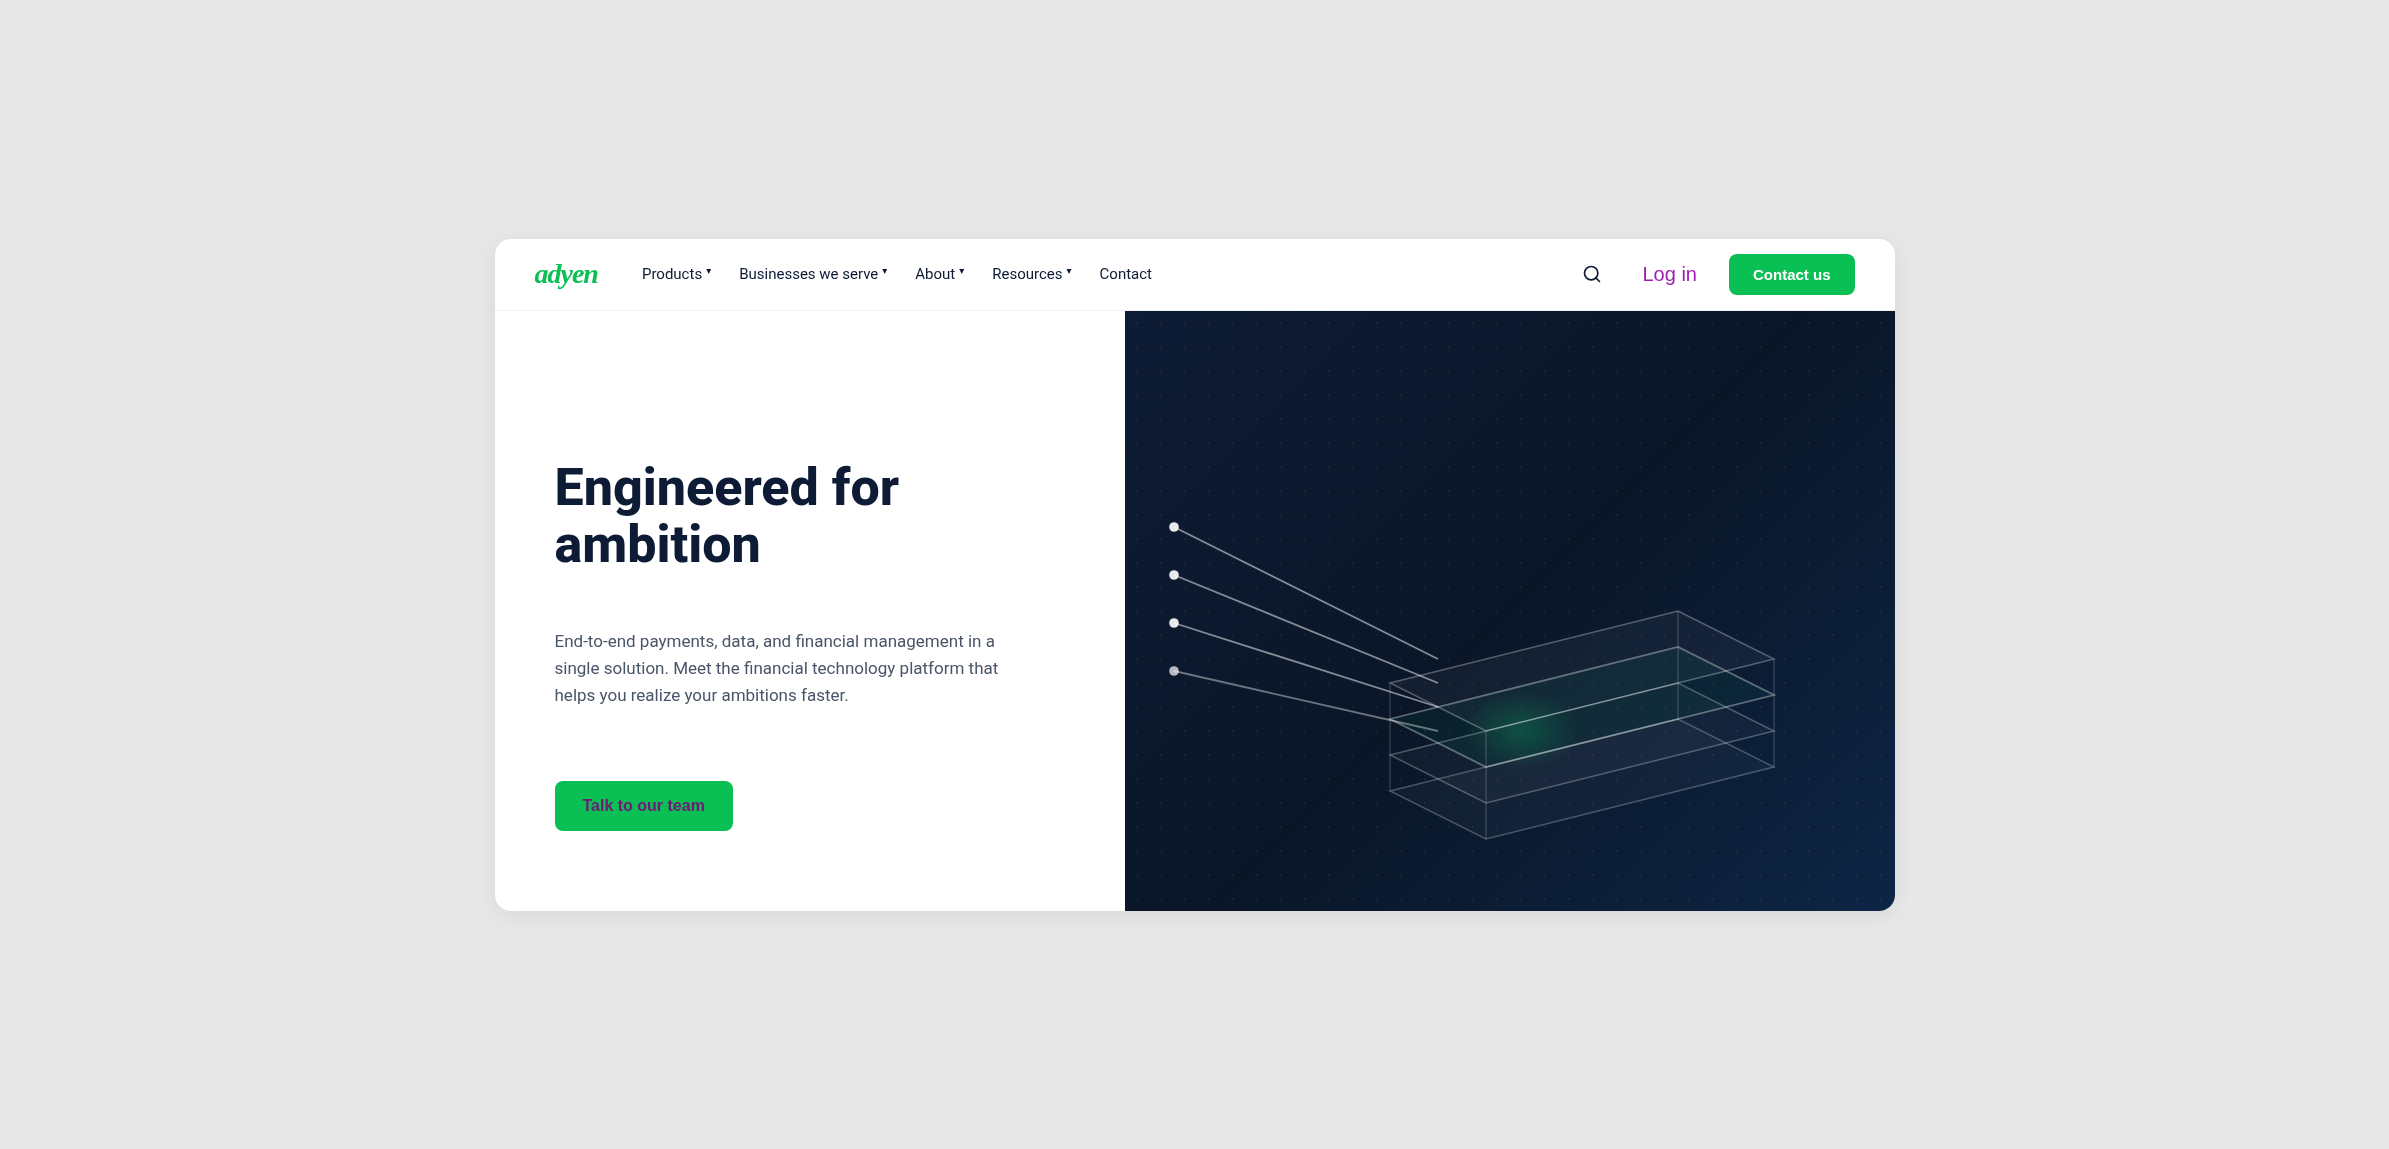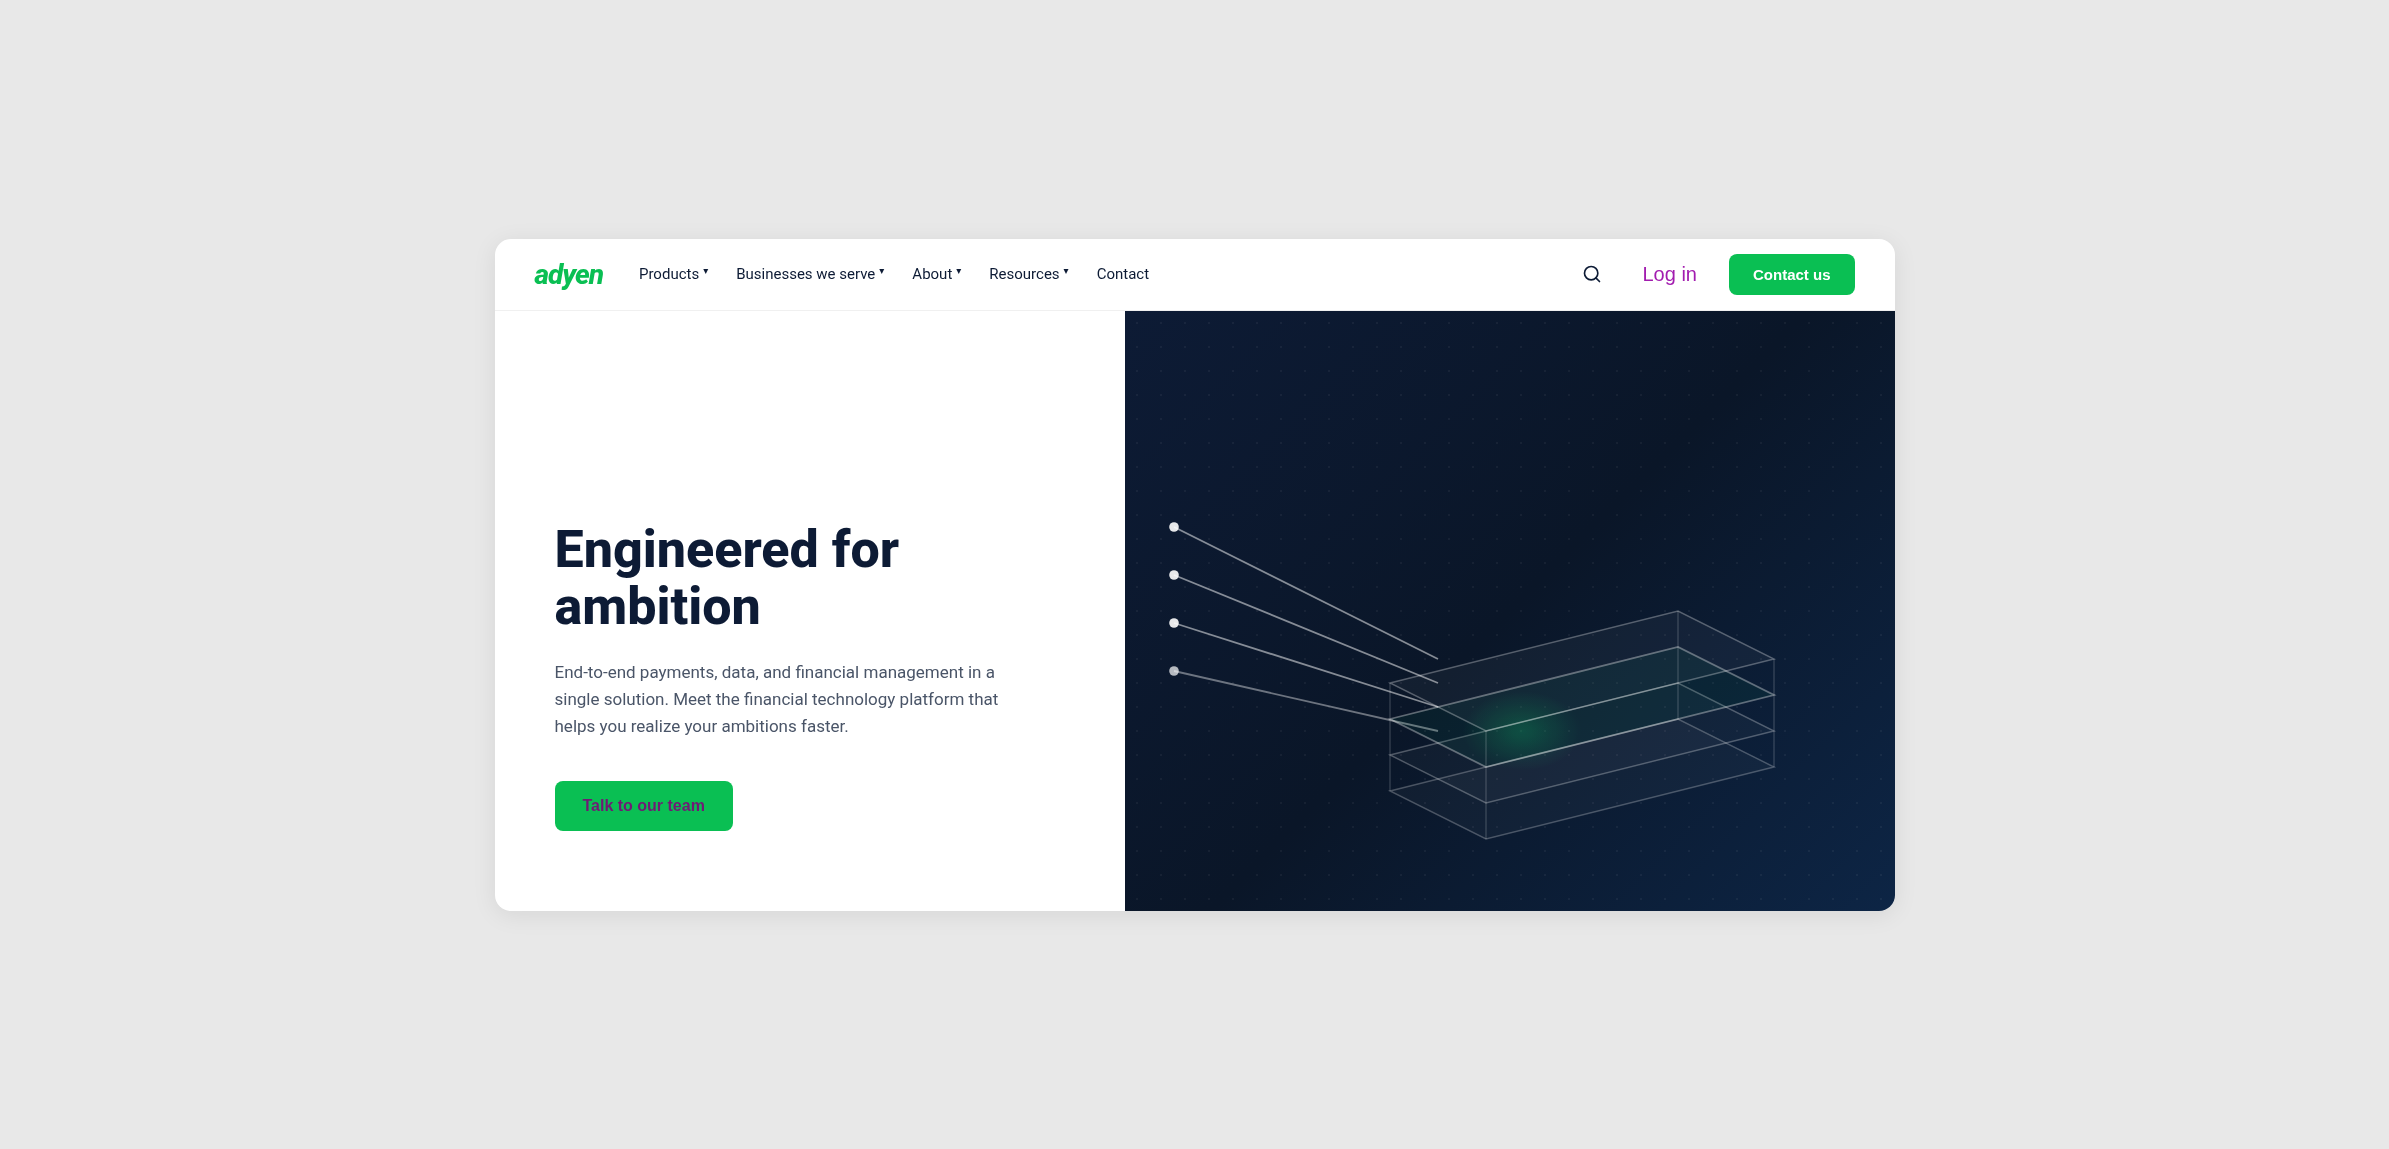--- a/index.html
+++ b/index.html
@@ -30,21 +30,22 @@
     
     .navbar {
       display: flex;
       align-items: center;
       padding: 0 40px;
       height: 72px;
       border-bottom: 1px solid #f0f0f0;
     }
 
     .logo {
-      margin-right: 24px;
+      margin-right: 32px;
+      font-family: Liberation Serif, serif;
     }
 
     .logo-text {
       font-size: 28px;
       font-weight: 800;
       color: #0abf53;
       letter-spacing: -1px;
       font-style: italic;
     }
 
@@ -111,20 +112,21 @@
       display: flex;
       min-height: 600px;
     }
 
     .hero-left {
       flex: 1;
       display: flex;
       flex-direction: column;
       justify-content: flex-end;
       padding: 60px 60px 80px 60px;
+      gap: 31px;
     }
 
     .hero-title {
       font-size: 52px;
       font-weight: 800;
       color: #0d1b35;
       line-height: 1.1;
       margin-bottom: 24px;
       max-width: 540px;
     }

